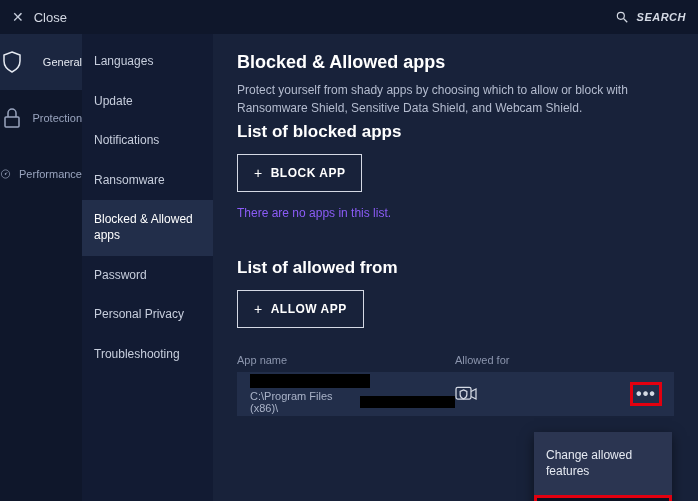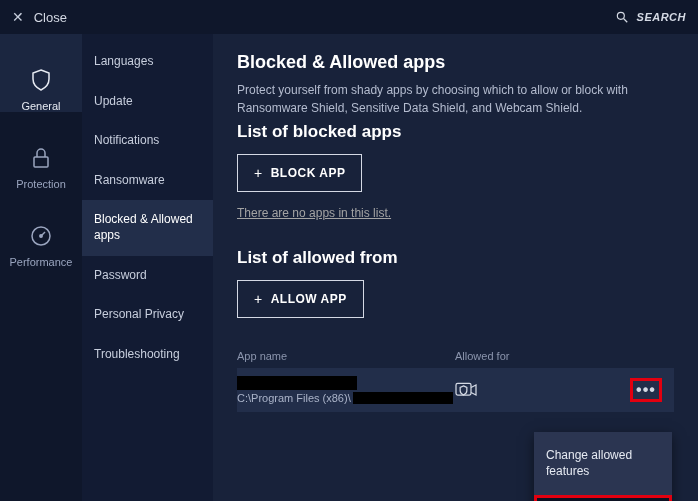--- a/index.html
+++ b/index.html
@@ -27,25 +27,24 @@
 .search-icon { width: 14px; height: 14px; }
 
 .layout { display: flex; height: 467px; }
 .rail {
   width: 82px;
   background: #0f172b;
   display: flex;
   flex-direction: column;
 }
 .rail-item {
-  height: 78px;
-  display: flex;
-  flex-direction: column;
-  align-items: center;
-  justify-content: flex-end;
+  height: 56px;
+  display: flex;
+  align-items: center;
+  justify-content: space-between;
   gap: 8px;
   cursor: pointer;
   color: #9aa5bf;
 }
 .rail-item.active {
   background: #1b2640;
   color: #e6eaf2;
 }
 .rail-label { font-size: 11px; }
 .rail-icon { width: 24px; height: 24px; }
@@ -83,40 +82,40 @@
   padding: 10px 16px;
   font-size: 12px;
   font-weight: 700;
   letter-spacing: 0.5px;
   color: #fff;
   background: transparent;
   cursor: pointer;
   margin-bottom: 14px;
 }
 .plus { font-size: 14px; font-weight: 400; }
-.empty { font-size: 12px; color: #a3a3a3; margin-bottom: 28px; text-decoration: underline; }
-
-.table { margin-top: 12px; }
+.empty { font-size: 12px; color: #8b5cf6; margin-bottom: 38px; }
+
+.table { margin-top: 6px; }
 .table-header {
   display: flex;
   font-size: 11px;
   color: #8b95ad;
   padding: 6px 0;
 }
 .col-name { width: 218px; }
 .col-allowed { width: 160px; }
 .col-actions { flex: 1; }
 .table-row {
   background: #222e4a;
   display: flex;
   align-items: center;
   height: 44px;
   position: relative;
 }
-.app-cell { width: 218px; padding-left: 0; display: flex; flex-direction: column; justify-content: center; }
+.app-cell { width: 218px; padding-left: 13px; display: flex; flex-direction: column; justify-content: center; }
 .redact-name { background: #000; width: 120px; height: 14px; margin-bottom: 2px; }
 .app-path { font-size: 11px; color: #aab3c8; display: flex; align-items: center; }
 .redact-path { background: #000; width: 100px; height: 12px; display: inline-block; margin-left: 2px; }
 .allowed-cell { width: 160px; display: flex; align-items: center; }
 .allowed-icon { width: 22px; height: 20px; }
 .actions-cell { flex: 1; display: flex; justify-content: flex-end; padding-right: 12px; }
 .more-btn {
   width: 32px; height: 24px;
   display: flex; align-items: center; justify-content: center;
   cursor: pointer;

